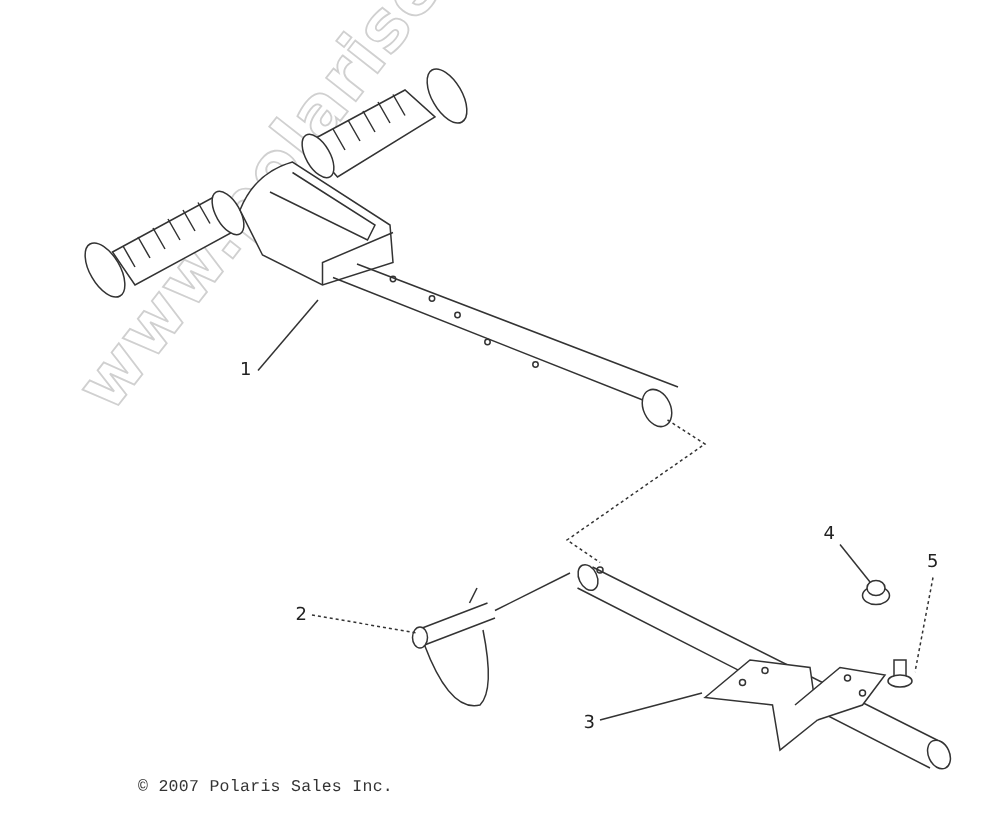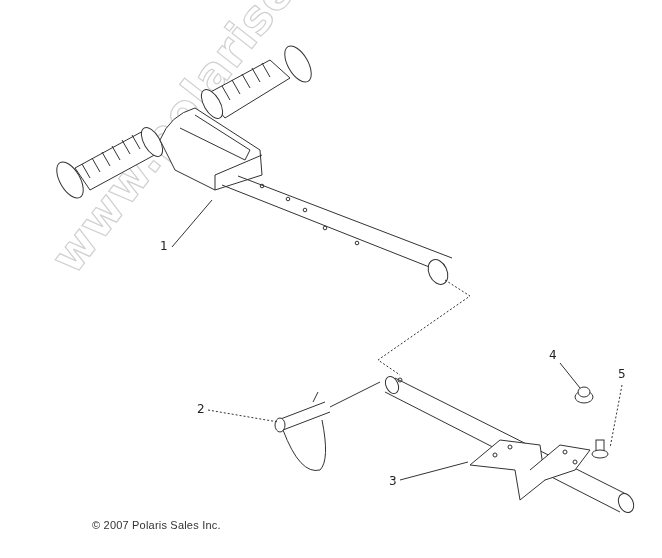--- a/index.html
+++ b/index.html
@@ -1,19 +1,19 @@
 <!DOCTYPE html>
 <html><head>
 <meta charset="utf-8">
 <style>
   html, body { margin:0; padding:0; background:#ffffff; }
   #stage { position:relative; width:662px; height:558px; overflow:hidden; background:#fff; font-family:"Liberation Sans", sans-serif; }
   svg { position:absolute; left:0; top:0; }
   .label { position:absolute; font-size:12px; color:#222; font-family:"DejaVu Sans", sans-serif; }
-  .copyright { position:absolute; left:92px; top:519px; font-size:11px; color:#333; font-family:Liberation Sans, sans-serif; letter-spacing:0.2px; }
+  .copyright { position:absolute; left:92px; top:519px; font-size:11px; color:#333; font-family:Liberation Mono, monospace; letter-spacing:0.2px; }
   .watermark { position:absolute; left:40px; top:250px; width:760px; transform:rotate(-52deg); transform-origin:0 0;
     font-size:46px; font-weight:bold; color:#ffffff; -webkit-text-stroke:1.2px #d0d0d0;
     font-family:"DejaVu Sans", sans-serif; letter-spacing:1px; white-space:nowrap; }
 </style>
 </head>
 <body>
 
 <div id="stage">
 
   <div class="watermark">www.polarisersatzteile.de</div>

